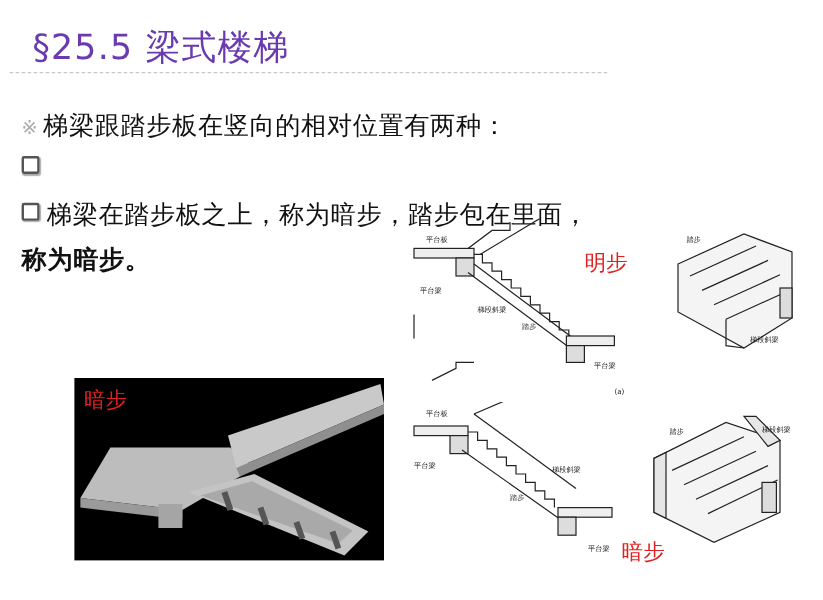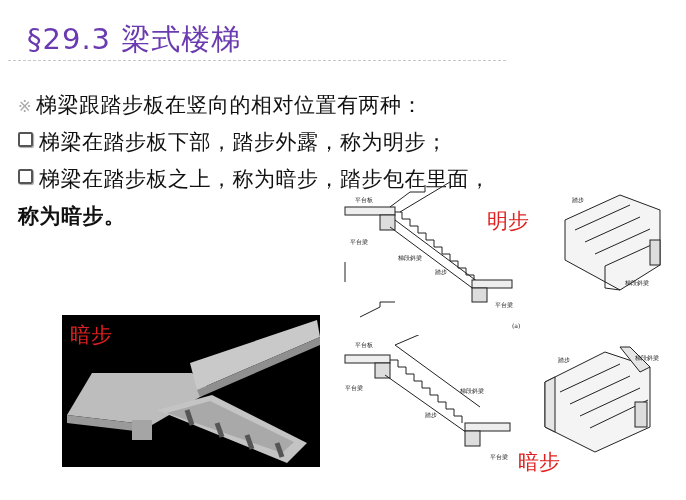--- a/index.html
+++ b/index.html
@@ -7,36 +7,36 @@
          font-family:"DejaVu Sans", "Liberation Sans", sans-serif; }
   .title { position:absolute; left:27px; top:20px; font-size:29px; color:#6a3bb0;
            letter-spacing:1px; white-space:nowrap; }
   .divider { position:absolute; left:8px; right:180px; top:60px; height:0;
              border-top:1px dashed #c8c8c8; }
   .line { position:absolute; left:18px; font-size:21px; color:#111; white-space:nowrap; letter-spacing:0.5px;margin-top:15px; }
   .bullet-ref { color:#aaa; font-size:16px; margin-right:4px; }
   .box { display:inline-block; width:11px; height:11px; border:2px solid #555;
          border-radius:2px; margin-right:6px; vertical-align:2px;
          box-shadow:1px 1px 1px #aaa; }
-  .red-label { position:absolute; color:#e02020; font-size:21px; white-space:nowrap; }
+  .red-label { position:absolute; color:#e02020; font-size:18px; white-space:nowrap; }
   .fig { position:absolute; }
   .dark-photo { position:absolute; left:62px; top:315px; width:258px; height:152px; background:#000; overflow:hidden; }
   .small-lbl { font-size:6px; fill:#222; }
 </style>
 </head>
 <body>
 
-<div class="title">§29.3 梁式楼梯</div>
+<div class="title">§25.5 梁式楼梯</div>
 <div class="divider"></div>
 
 <div class="line" style="top:76px;">
   <span class="bullet-ref">※</span><span>梯梁跟踏步板在竖向的相对位置有两种：</span>
 </div>
 <div class="line" style="top:113px;">
-  <span class="box"></span><span>梯梁在踏步板下部，踏步外露，称为明步；</span>
+  <span class="box"></span>
 </div>
 <div class="line" style="top:150px;">
   <span class="box"></span><span>梯梁在踏步板之上，称为暗步，踏步包在里面，</span>
 </div>
 <div class="line" style="top:187px;font-weight:bold;">
   <span>称为暗步。</span>
 </div>
 
 <div class="dark-photo">
   <svg width="258" height="152" viewBox="0 0 258 152">

